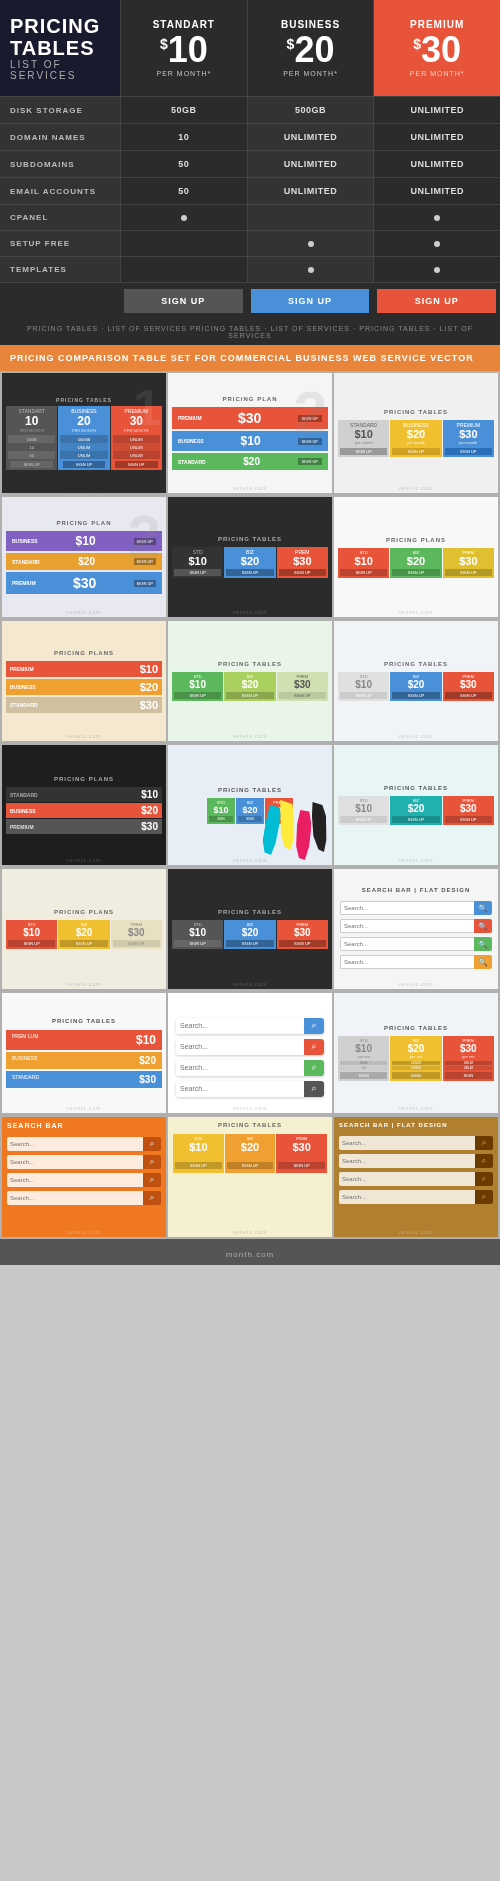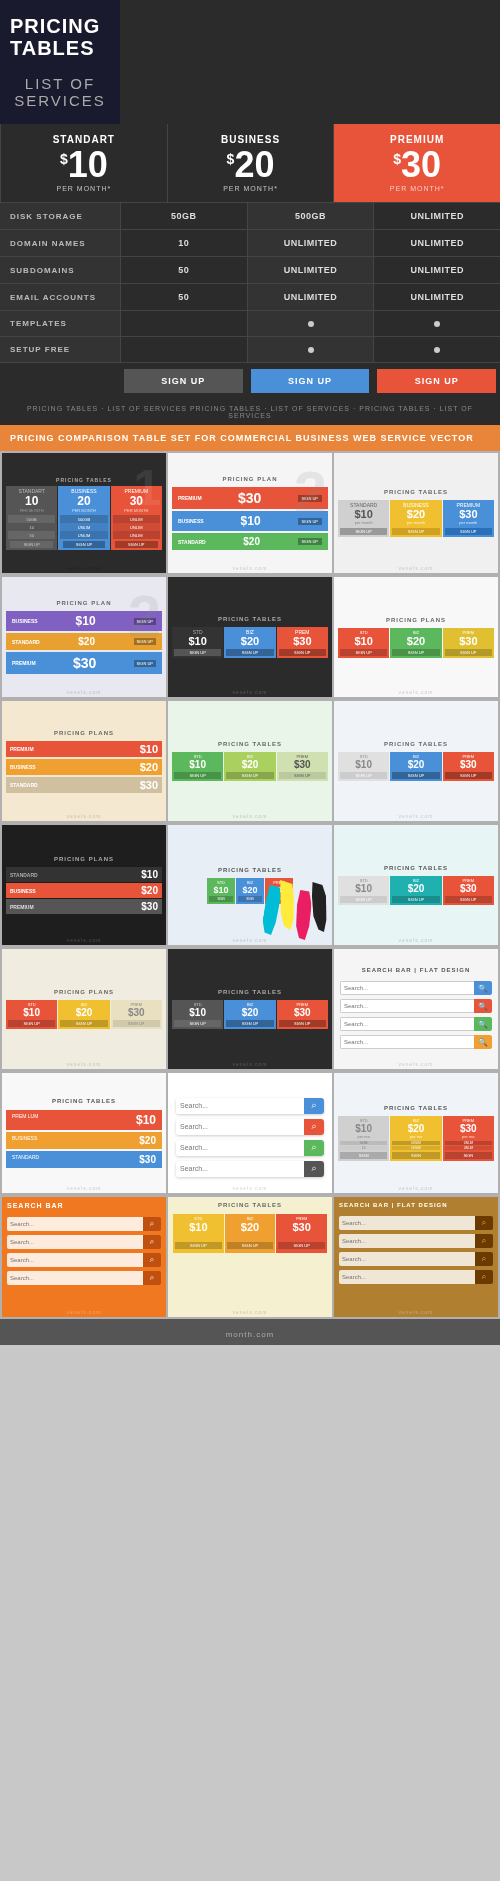--- a/index.html
+++ b/index.html
@@ -13,21 +13,20 @@
     
     .main-table-section {
       background: #2b2b2b;
       padding: 0;
       width: 100%;
     }
 
     .main-table-header {
       display: flex;
       width: 100%;
-      flex-direction: column;
     }
 
     .brand-cell {
       background: #1a1a2e;
       width: 120px;
       min-width: 120px;
       display: flex;
       flex-direction: column;
       justify-content: center;
       align-items: flex-start;
@@ -36,25 +35,24 @@
 
     .brand-title {
       font-size: 20px;
       font-weight: 900;
       color: white;
       line-height: 1.1;
       letter-spacing: 1px;
     }
 
     .brand-subtitle {
-      font-size: 15px;
+      font-size: 10px;
       color: #aaa;
       letter-spacing: 2px;
-      margin-top: 16px;
-      text-align: center;
+      margin-top: 0;
     }
 
     .plan-headers {
       display: flex;
       flex: 1;
     }
 
     .plan-header {
       flex: 1;
       display: flex;
@@ -385,46 +383,58 @@
     <div class="table-row">
       <div class="row-label">EMAIL ACCOUNTS</div>
       <div class="row-cells">
         <div class="row-cell">50</div>
         <div class="row-cell highlight">UNLIMITED</div>
         <div class="row-cell">UNLIMITED</div>
       </div>
     </div>
 
 
+    <div class="table-row">
+      <div class="row-label">CPANEL</div>
+      <div class="row-cells">
+        <div class="row-cell">
+            <span class="dot"></span>
+          </div>
+        <div class="row-cell highlight"></div>
+        <div class="row-cell">
+            <span class="dot"></span>
+          </div>
+      </div>
+    </div>
+
+    <div class="table-row">
+      <div class="row-label">SETUP FREE</div>
+      <div class="row-cells">
+        <div class="row-cell"></div>
+        <div class="row-cell highlight">
+            <span class="dot"></span>
+          </div>
+        <div class="row-cell">
+            <span class="dot"></span>
+          </div>
+      </div>
+    </div>
 
     <div class="table-row">
       <div class="row-label">TEMPLATES</div>
       <div class="row-cells">
         <div class="row-cell"></div>
         <div class="row-cell highlight">
             <span class="dot"></span>
           </div>
         <div class="row-cell">
             <span class="dot"></span>
           </div>
       </div>
     </div>
-
-    <div class="table-row">
-      <div class="row-label">SETUP FREE</div>
-      <div class="row-cells">
-        <div class="row-cell"></div>
-        <div class="row-cell highlight">
-            <span class="dot"></span>
-          </div>
-        <div class="row-cell">
-            <span class="dot"></span>
-          </div>
-      </div>
-    </div>
   </div>
 
   <div class="table-buttons">
     <div class="btn-spacer"></div>
     <div class="btn-cells">
       <button class="signup-btn std">SIGN UP</button>
       <button class="signup-btn biz">SIGN UP</button>
       <button class="signup-btn prem">SIGN UP</button>
     </div>
   </div>

